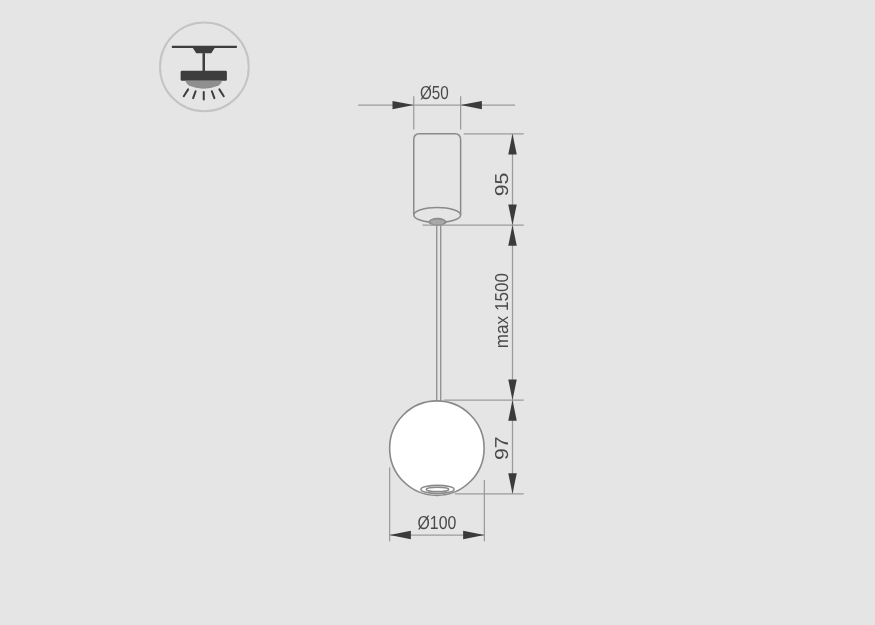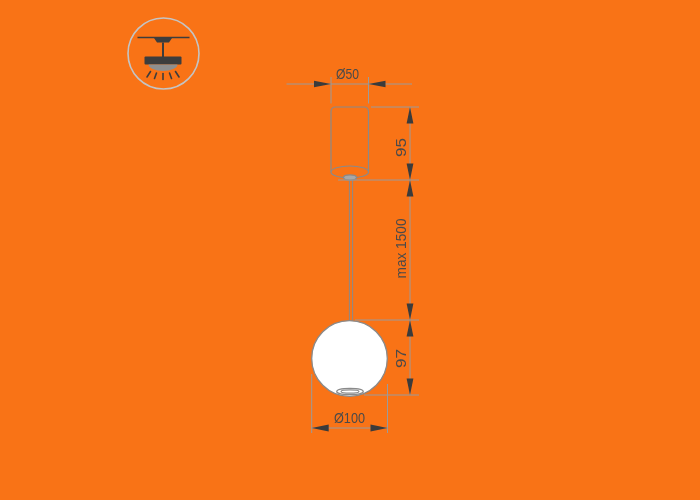--- a/index.html
+++ b/index.html
@@ -1,19 +1,19 @@
 <!DOCTYPE html>
 <html><head>
 <meta charset="utf-8">
 <style>
   html,body{margin:0;padding:0;background:#ffffff;}
   .canvas{
     position:relative;
     width:700px;height:500px;
-    background:#f97316;
+    background:#e5e5e5;
     overflow:hidden;
     font-family:"Liberation Sans", sans-serif;
   }
   .drawing-svg{position:absolute;left:0;top:0;}
   text{
     font-family:"Liberation Sans","DejaVu Sans",sans-serif;
     font-size:15px;
     fill:#4a4a4a;
   }
 </style>

